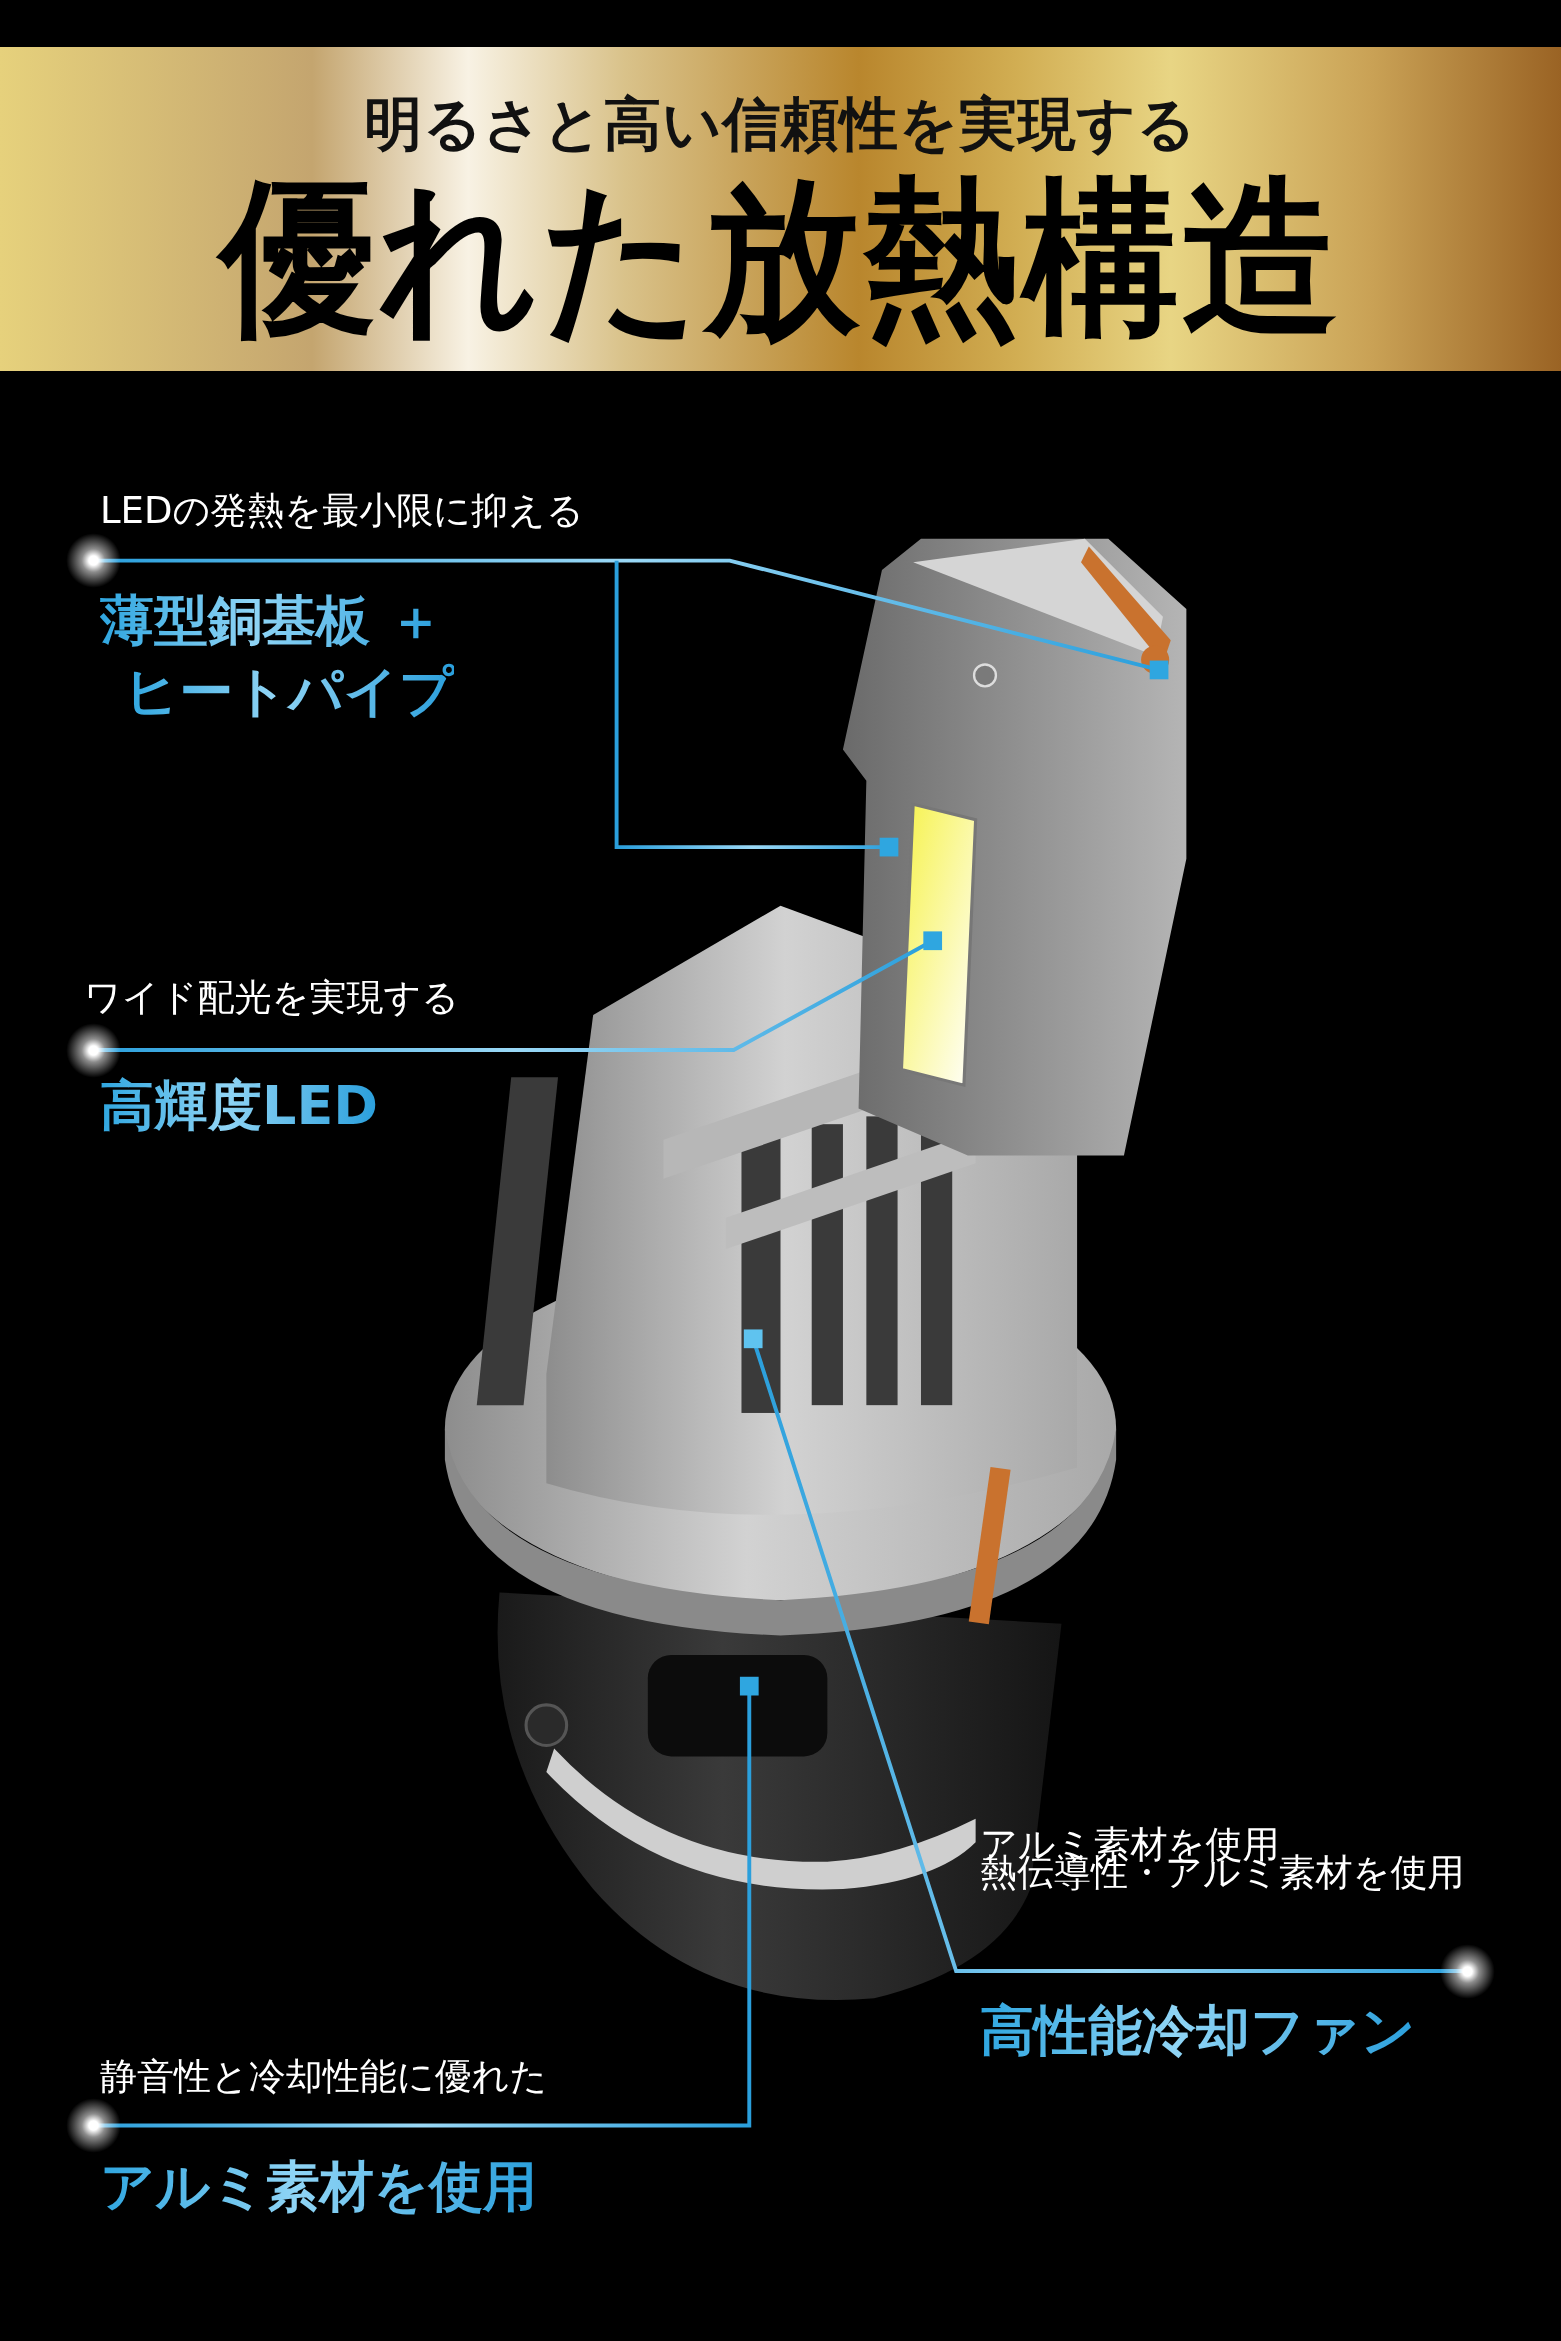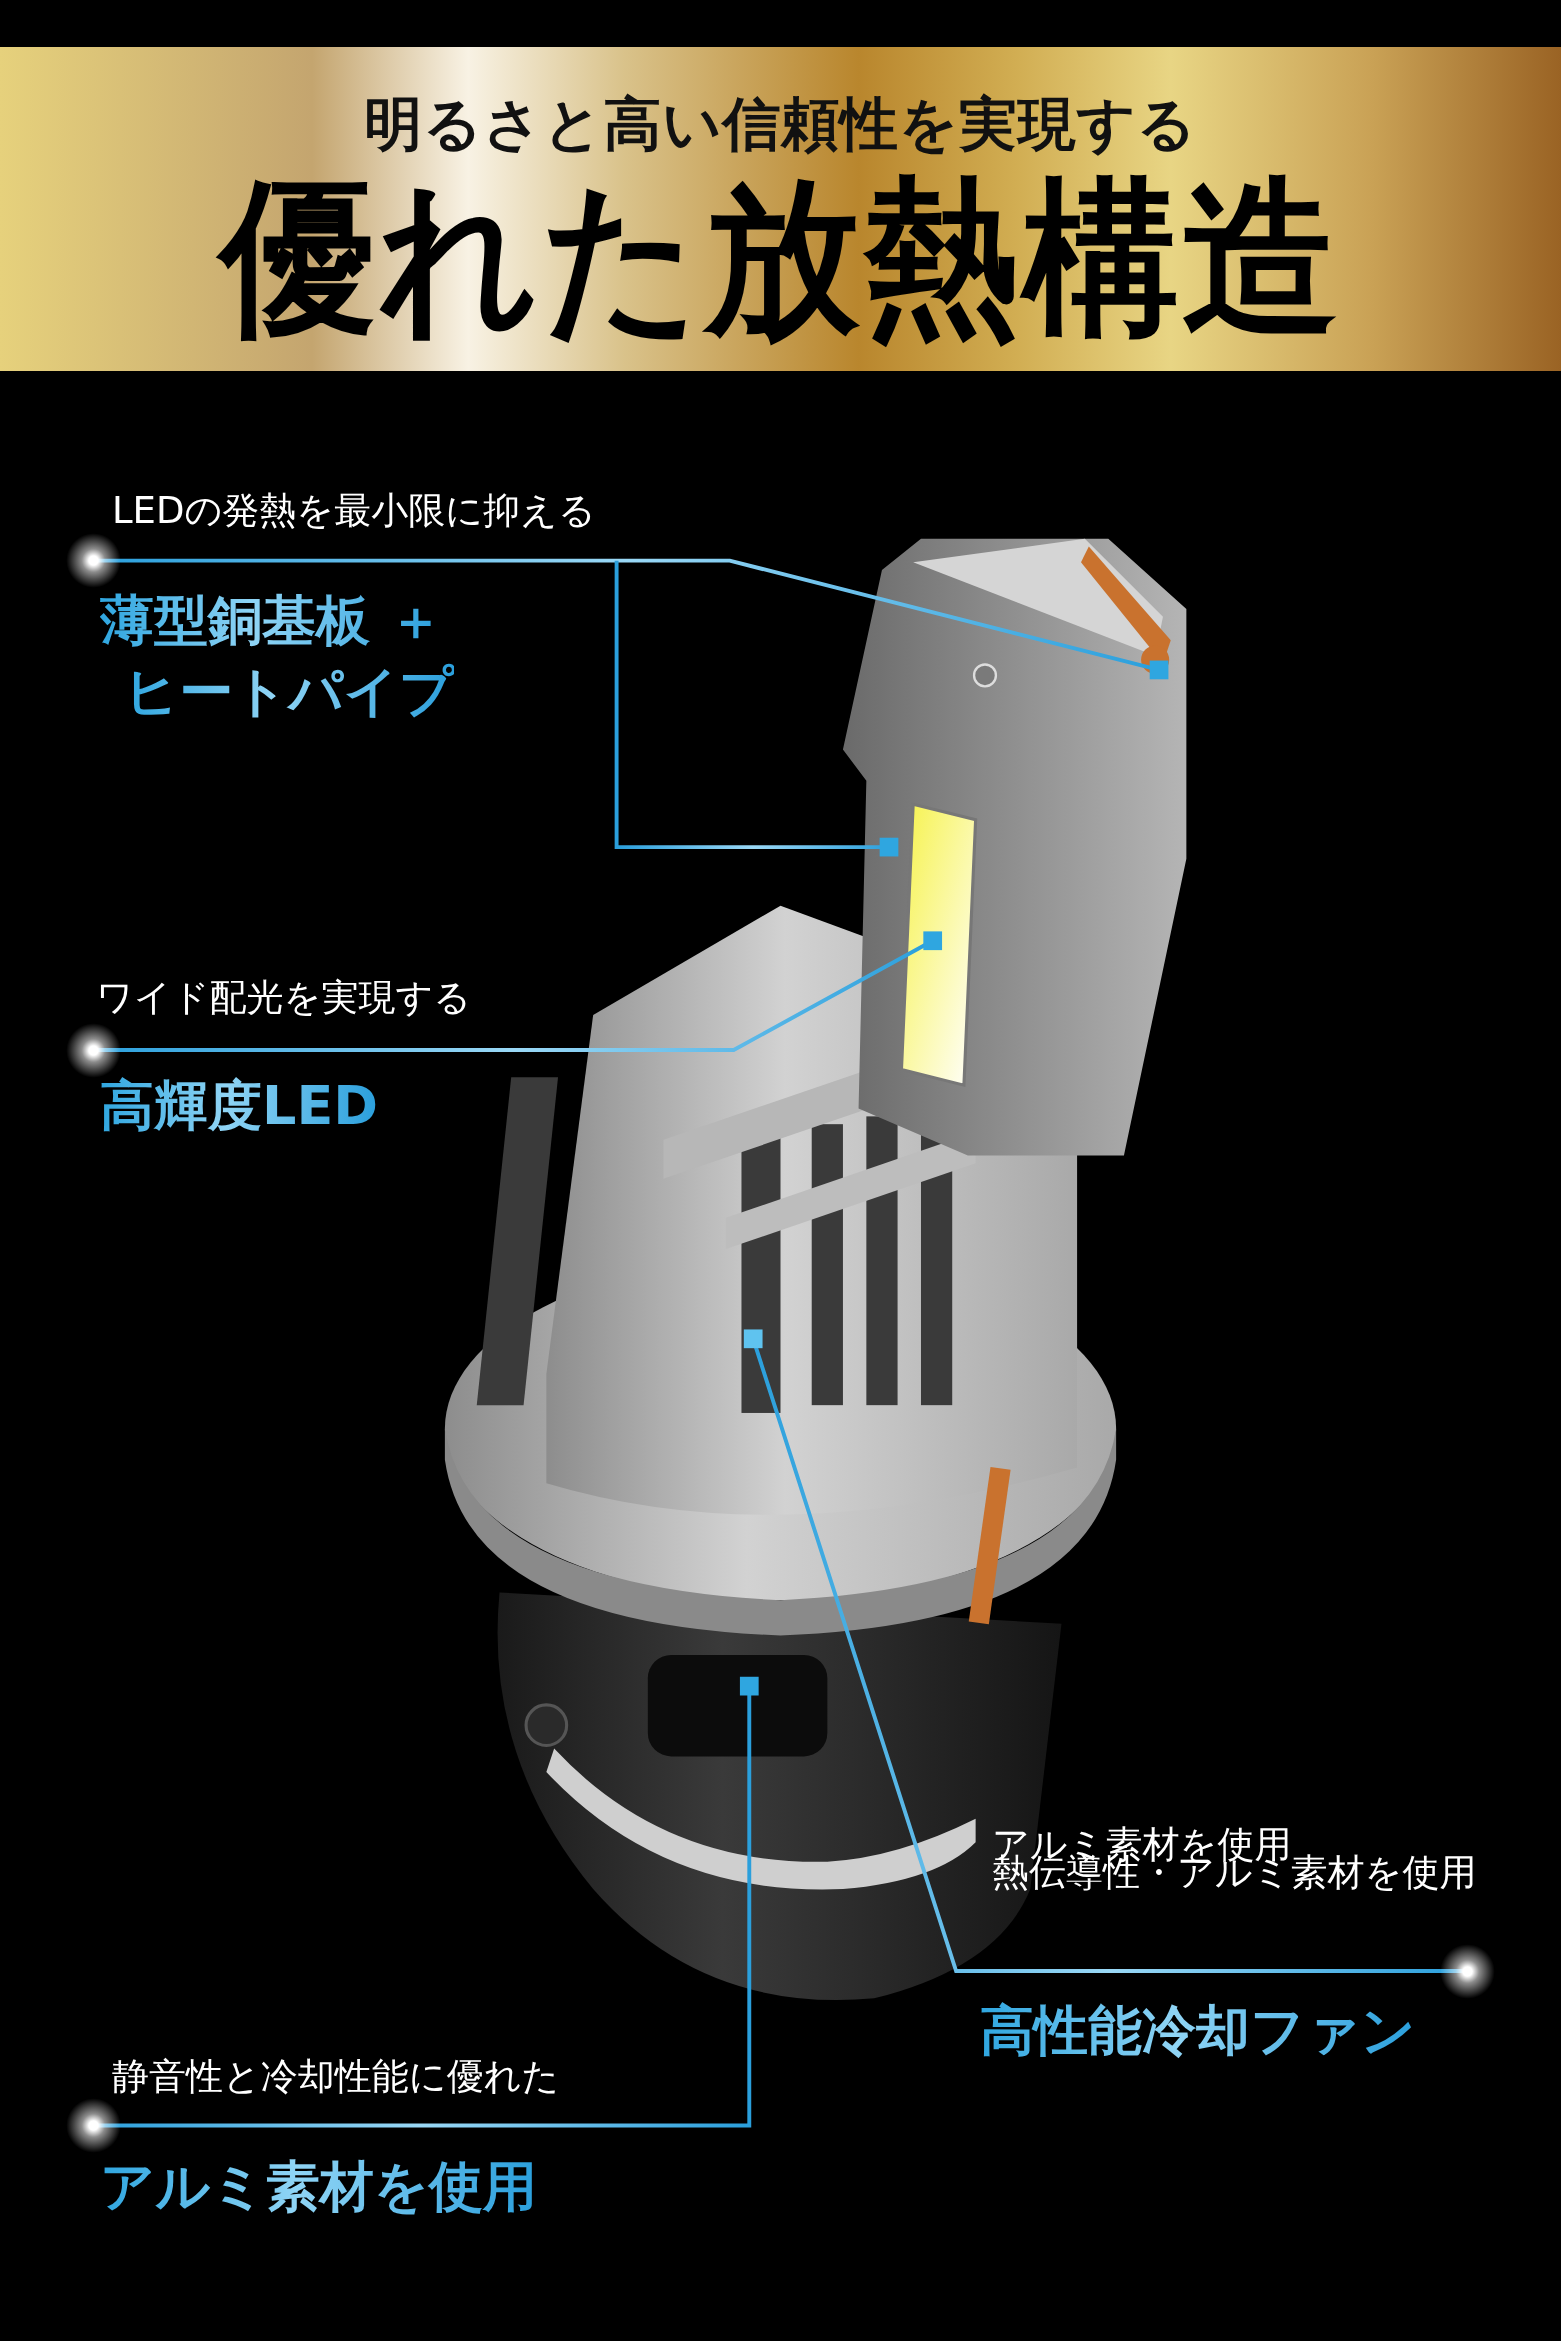--- a/index.html
+++ b/index.html
@@ -5,21 +5,21 @@
   html, body { margin:0; padding:0; background:#000; }
   body { width:1561px; height:2342px; position:relative; overflow:hidden;
          font-family:"DejaVu Sans","Liberation Sans",sans-serif; }
   .banner { position:absolute; left:0; top:47px; width:1561px; height:324px;
     background:linear-gradient(90deg,#e6d17c 0%,#c4a56f 20%,#f8f2e4 30%,#d9c28a 40%,#b9862d 55%,#d1ad52 65%,#e8d584 75%,#c9a155 88%,#9a6324 100%); }
   .banner .sub { position:absolute; left:0; width:100%; top:31px; text-align:center;
     font-weight:bold; font-size:58px; color:#111; letter-spacing:0.8px;margin-top:8px; }
   .banner .title { position:absolute; left:0; width:100%; top:125px; text-align:center;
     font-weight:bold; font-size:156px; color:#000; letter-spacing:3.1px; line-height:172px;
     transform:scaleY(1.08); }
-  .caption { position:absolute; color:#fff; font-size:37px; line-height:47px; white-space:nowrap;margin-left:12px; }
+  .caption { position:absolute; color:#fff; font-size:37px; line-height:47px; white-space:nowrap; }
   .headline { position:absolute; font-weight:bold; font-size:54px; line-height:72px; white-space:nowrap;
     background:linear-gradient(90deg,#2fa6e0 0%,#8fd4f5 45%,#2a9fdc 100%);
     -webkit-background-clip:text; background-clip:text; color:transparent; }
   .glow { position:absolute; width:55px; height:55px; border-radius:50%;
     background:radial-gradient(circle,#fff 0%,#fff 12%,rgba(255,255,255,.55) 30%,rgba(255,255,255,0) 70%); }
   svg.overlay { position:absolute; left:0; top:0; }
 </style>
 </head>
 <body>
 

